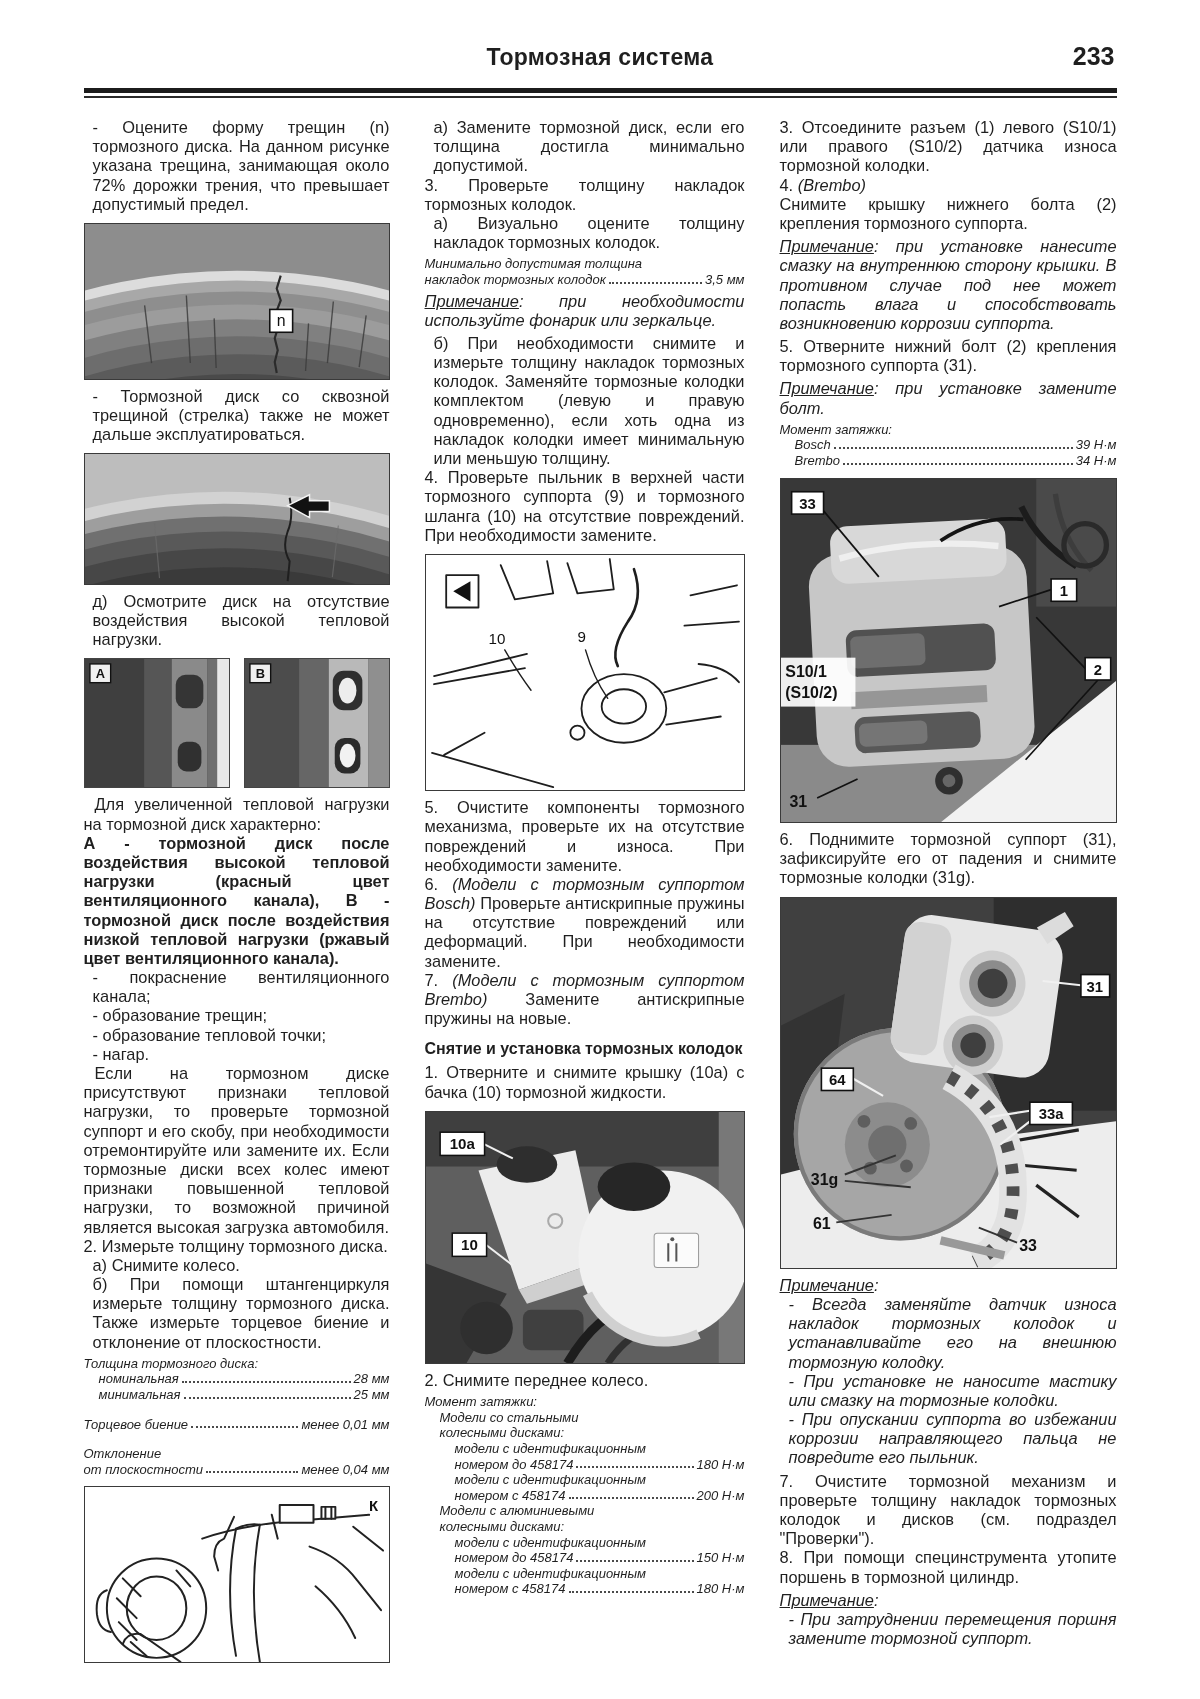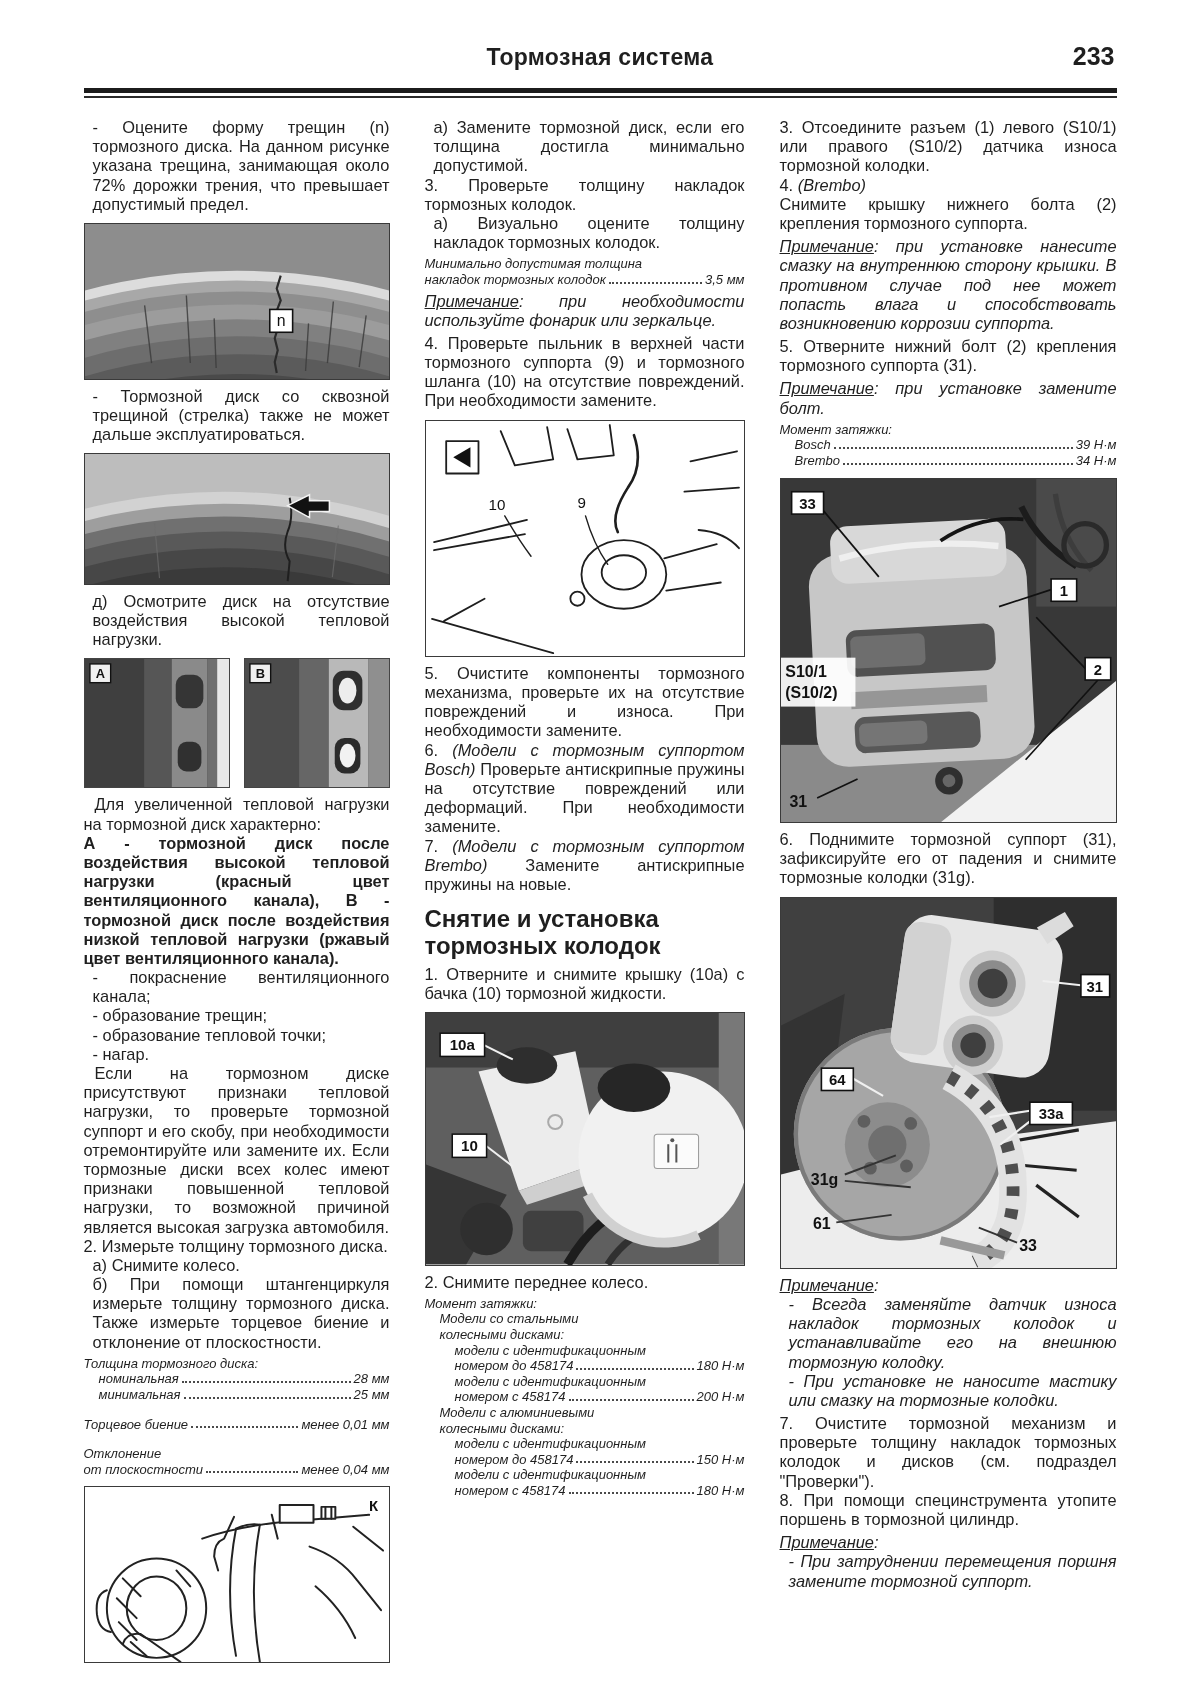--- a/index.html
+++ b/index.html
@@ -8,21 +8,21 @@
   .hdr{position:relative;height:36px;}
   .title{position:absolute;left:0;right:0;text-align:center;font-size:23px;font-weight:bold;letter-spacing:.3px;}
   .pagenum{position:absolute;right:2px;top:-2px;font-size:25px;font-weight:bold;}
   .rule{margin-top:8px;height:3px;border-top:5px solid #1c1c1c;border-bottom:2px solid #2a2a2a;}
   .cols{display:grid;grid-template-columns:306px 320px 337px;column-gap:35px;margin-top:20px;}
   .p{font-size:16.4px;line-height:1.17;text-align:justify;margin:0;}
   .sub{padding-left:9px;}
   .ind{text-indent:11px;}
   .bold{font-weight:bold;}
   .em{font-style:italic;}
-  .h2{font-size:24px;font-weight:bold;line-height:1.12;margin:12px 0 5px;text-align:left;}
+  .h2{font-size:16px;font-weight:bold;line-height:1.12;margin:12px 0 5px;text-align:left;}
   .note{margin:4px 0;}
   .note .p{font-style:italic;}
   .note .u{text-decoration:underline;}
   .noteitem{padding-left:9px;}
   .spec{font-style:italic;margin:4px 0;}
   .specline{display:flex;align-items:baseline;font-size:13px;line-height:1.2;}
   .specline .lbl{white-space:nowrap;}
   .specline .leader{flex:1 1 auto;min-width:12px;border-bottom:2px dotted #4a4a4a;margin:0 3px;align-self:flex-end;margin-bottom:4px;}
   .specline .val{white-space:nowrap;}
   .ind1{padding-left:15px;}
@@ -195,20 +195,21 @@
           </div>
           <div class="specline ind0">
             <span class="lbl">накладок тормозных колодок</span>
             <span class="leader"></span>
             <span class="val">3,5 мм</span>
           </div>
         </div>
         <div class="note">
           <p class="p"><span class="u">Примечание</span><span>: при необходимости используйте фонарик или зеркальце.</span></p>
         </div>
+        <p class="p sub">б) При необходимости снимите и измерьте толщину накладок тормозных колодок. Заменяйте тормозные колодки комплектом (левую и правую одновременно), если хоть одна из накладок колодки имеет минимальную или меньшую толщину.</p>
         <p class="p ">4. Проверьте пыльник в верхней части тормозного суппорта (9) и тормозного шланга (10) на отсутствие повреждений. При необходимости замените.</p>
         <div class="figure">
     <svg viewBox="0 0 315 233">
       <rect width="315" height="233" fill="#ffffff"></rect>
       <g stroke="#1e1e1e" stroke-width="1.8" fill="none" stroke-linecap="round" stroke-linejoin="round">
         <rect x="20" y="20" width="32" height="32" fill="#fff"></rect>
         <path d="M74,10 l14,34 38,-6 -6,-32"></path>
         <path d="M140,8 l10,30 36,-4 -4,-30"></path>
         <path d="M206,14 q10,30 -6,52 q-18,28 -10,44" stroke-width="2.6"></path>
         <ellipse cx="196" cy="152" rx="42" ry="34"></ellipse>
@@ -419,20 +420,21 @@
       <path d="M52,305 L104,298" stroke="#333" stroke-width="1.8"></path>
       <text x="30" y="311" font-size="15" font-weight="bold" fill="#111">61</text>
       <path d="M222,324 L186,310" stroke="#333" stroke-width="1.8"></path>
       <text x="224" y="332" font-size="15" font-weight="bold" fill="#111">33</text>
     </svg>
   </div>
         <div class="note">
           <p class="p"><span class="u">Примечание</span><span>:</span></p>
           <p class="p noteitem">- Всегда заменяйте датчик износа накладок тормозных колодок и устанавливайте его на внешнюю тормозную колодку.</p>
           <p class="p noteitem">- При установке не наносите мастику или смазку на тормозные колодки.</p>
+          <p class="p noteitem">- При опускании суппорта во избежании коррозии направляющего пальца не повредите его пыльник.</p>
         </div>
         <p class="p ">7. Очистите тормозной механизм и проверьте толщину накладок тормозных колодок и дисков (см. подраздел "Проверки").</p>
         <p class="p ">8. При помощи специнструмента утопите поршень в тормозной цилиндр.</p>
         <div class="note">
           <p class="p"><span class="u">Примечание</span><span>:</span></p>
           <p class="p noteitem">- При затруднении перемещения поршня замените тормозной суппорт.</p>
         </div>
       </div>
   </div>
 </div>

